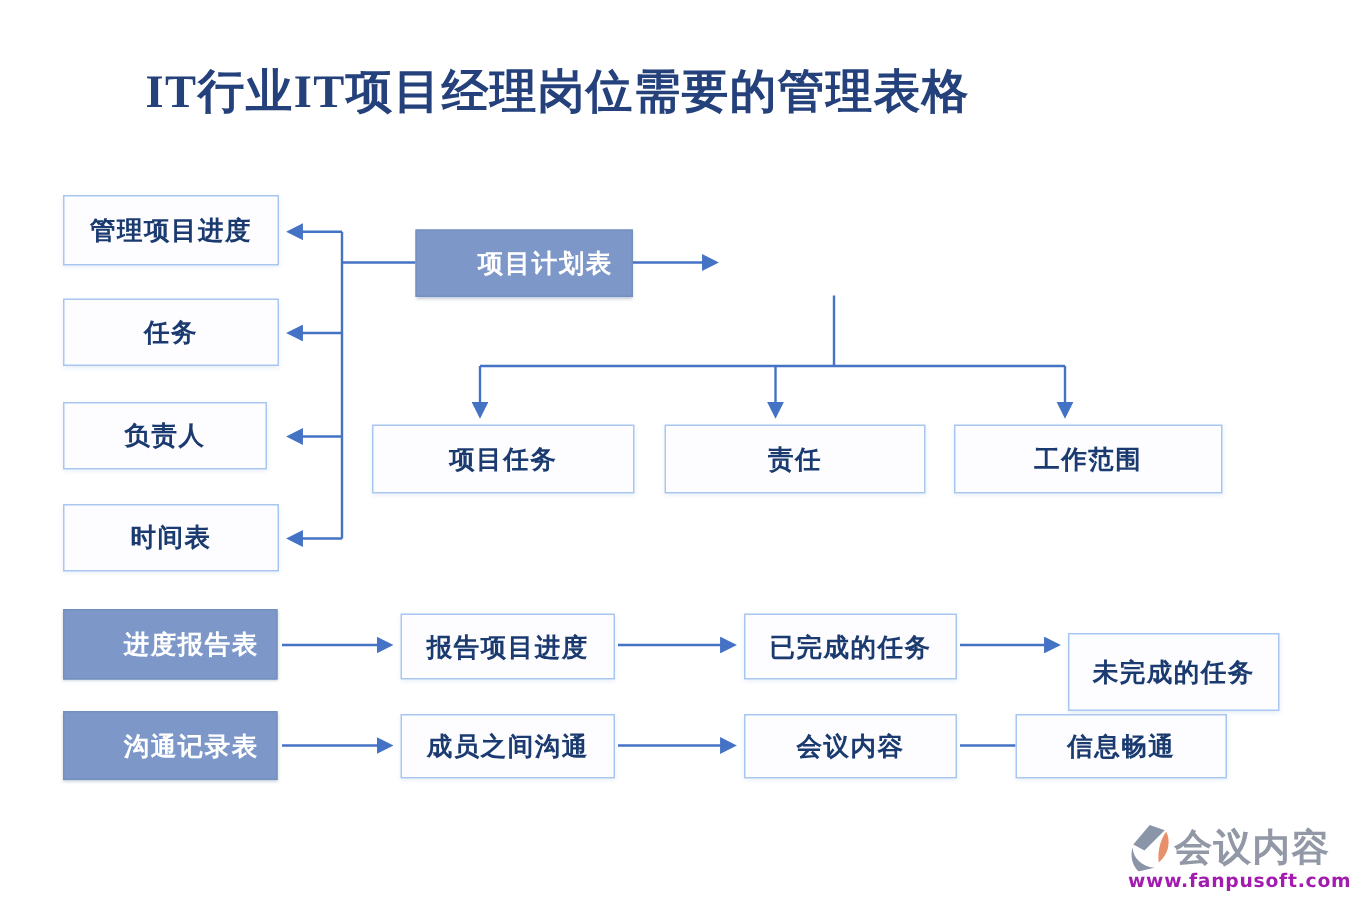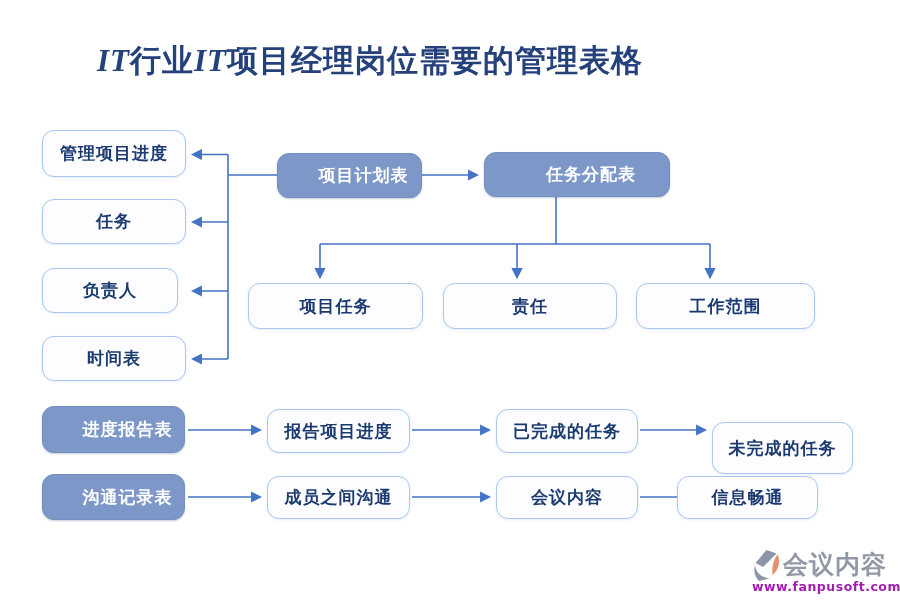--- a/index.html
+++ b/index.html
@@ -4,24 +4,24 @@
 <style>
   html,body{margin:0;padding:0;background:#ffffff;}
   #canvas{
     position:relative;width:900px;height:600px;background:#ffffff;overflow:hidden;
     font-family:"DejaVu Serif","Liberation Serif",serif;
   }
   #title{
     position:absolute;left:97px;top:40px;width:700px;
     font-size:31px;font-weight:bold;color:#24417B;letter-spacing:1px;white-space:nowrap;
   }
-  #title .it{font-style:italic;font-family:"Liberation Serif","DejaVu Serif",serif;text-align:right;}
+  #title .it{font-family:"Liberation Serif","DejaVu Serif",serif;text-align:right;}
   .box{
     position:absolute;display:flex;align-items:center;justify-content:center;
-    font-weight:bold;font-size:17px;border-radius:12px;box-sizing:border-box;
+    font-weight:bold;font-size:17px;border-radius:0;box-sizing:border-box;
     letter-spacing:1px;white-space:nowrap;
   }
   .light{
     background:#FDFDFF;border:1px solid #A9C7EE;color:#1B3B70;
     box-shadow:0 1px 3px rgba(68,114,196,.13);
   }
   .dark{
     background:#7D98C8;border:1px solid #7390BE;color:#FFFFFF;
     box-shadow:0 1px 2px rgba(40,70,120,.28);
     padding-left:28px;
@@ -82,21 +82,20 @@
       <path d="M640,497 L705,497" marker-end="url(#arr)"></path>
     </g>
   </svg>
 
   <div class="box light" style="left:42px;top:130px;width:144px;height:47px">管理项目进度</div>
   <div class="box light" style="left:42px;top:199px;width:144px;height:45px">任务</div>
   <div class="box light" style="left:42px;top:268px;width:136px;height:45px">负责人</div>
   <div class="box light" style="left:42px;top:336px;width:144px;height:45px">时间表</div>
 
   <div class="box dark" style="left:277px;top:153px;width:145px;height:45px">项目计划表</div>
-  <div class="box dark" style="left:484px;top:152px;width:186px;height:45px">任务分配表</div>
 
   <div class="box light" style="left:248px;top:283px;width:175px;height:46px">项目任务</div>
   <div class="box light" style="left:443px;top:283px;width:174px;height:46px">责任</div>
   <div class="box light" style="left:636px;top:283px;width:179px;height:46px">工作范围</div>
 
   <div class="box dark" style="left:42px;top:406px;width:143px;height:47px">进度报告表</div>
   <div class="box light" style="left:267px;top:409px;width:143px;height:44px">报告项目进度</div>
   <div class="box light" style="left:496px;top:409px;width:142px;height:44px">已完成的任务</div>
   <div class="box light" style="left:712px;top:422px;width:141px;height:52px">未完成的任务</div>
 

